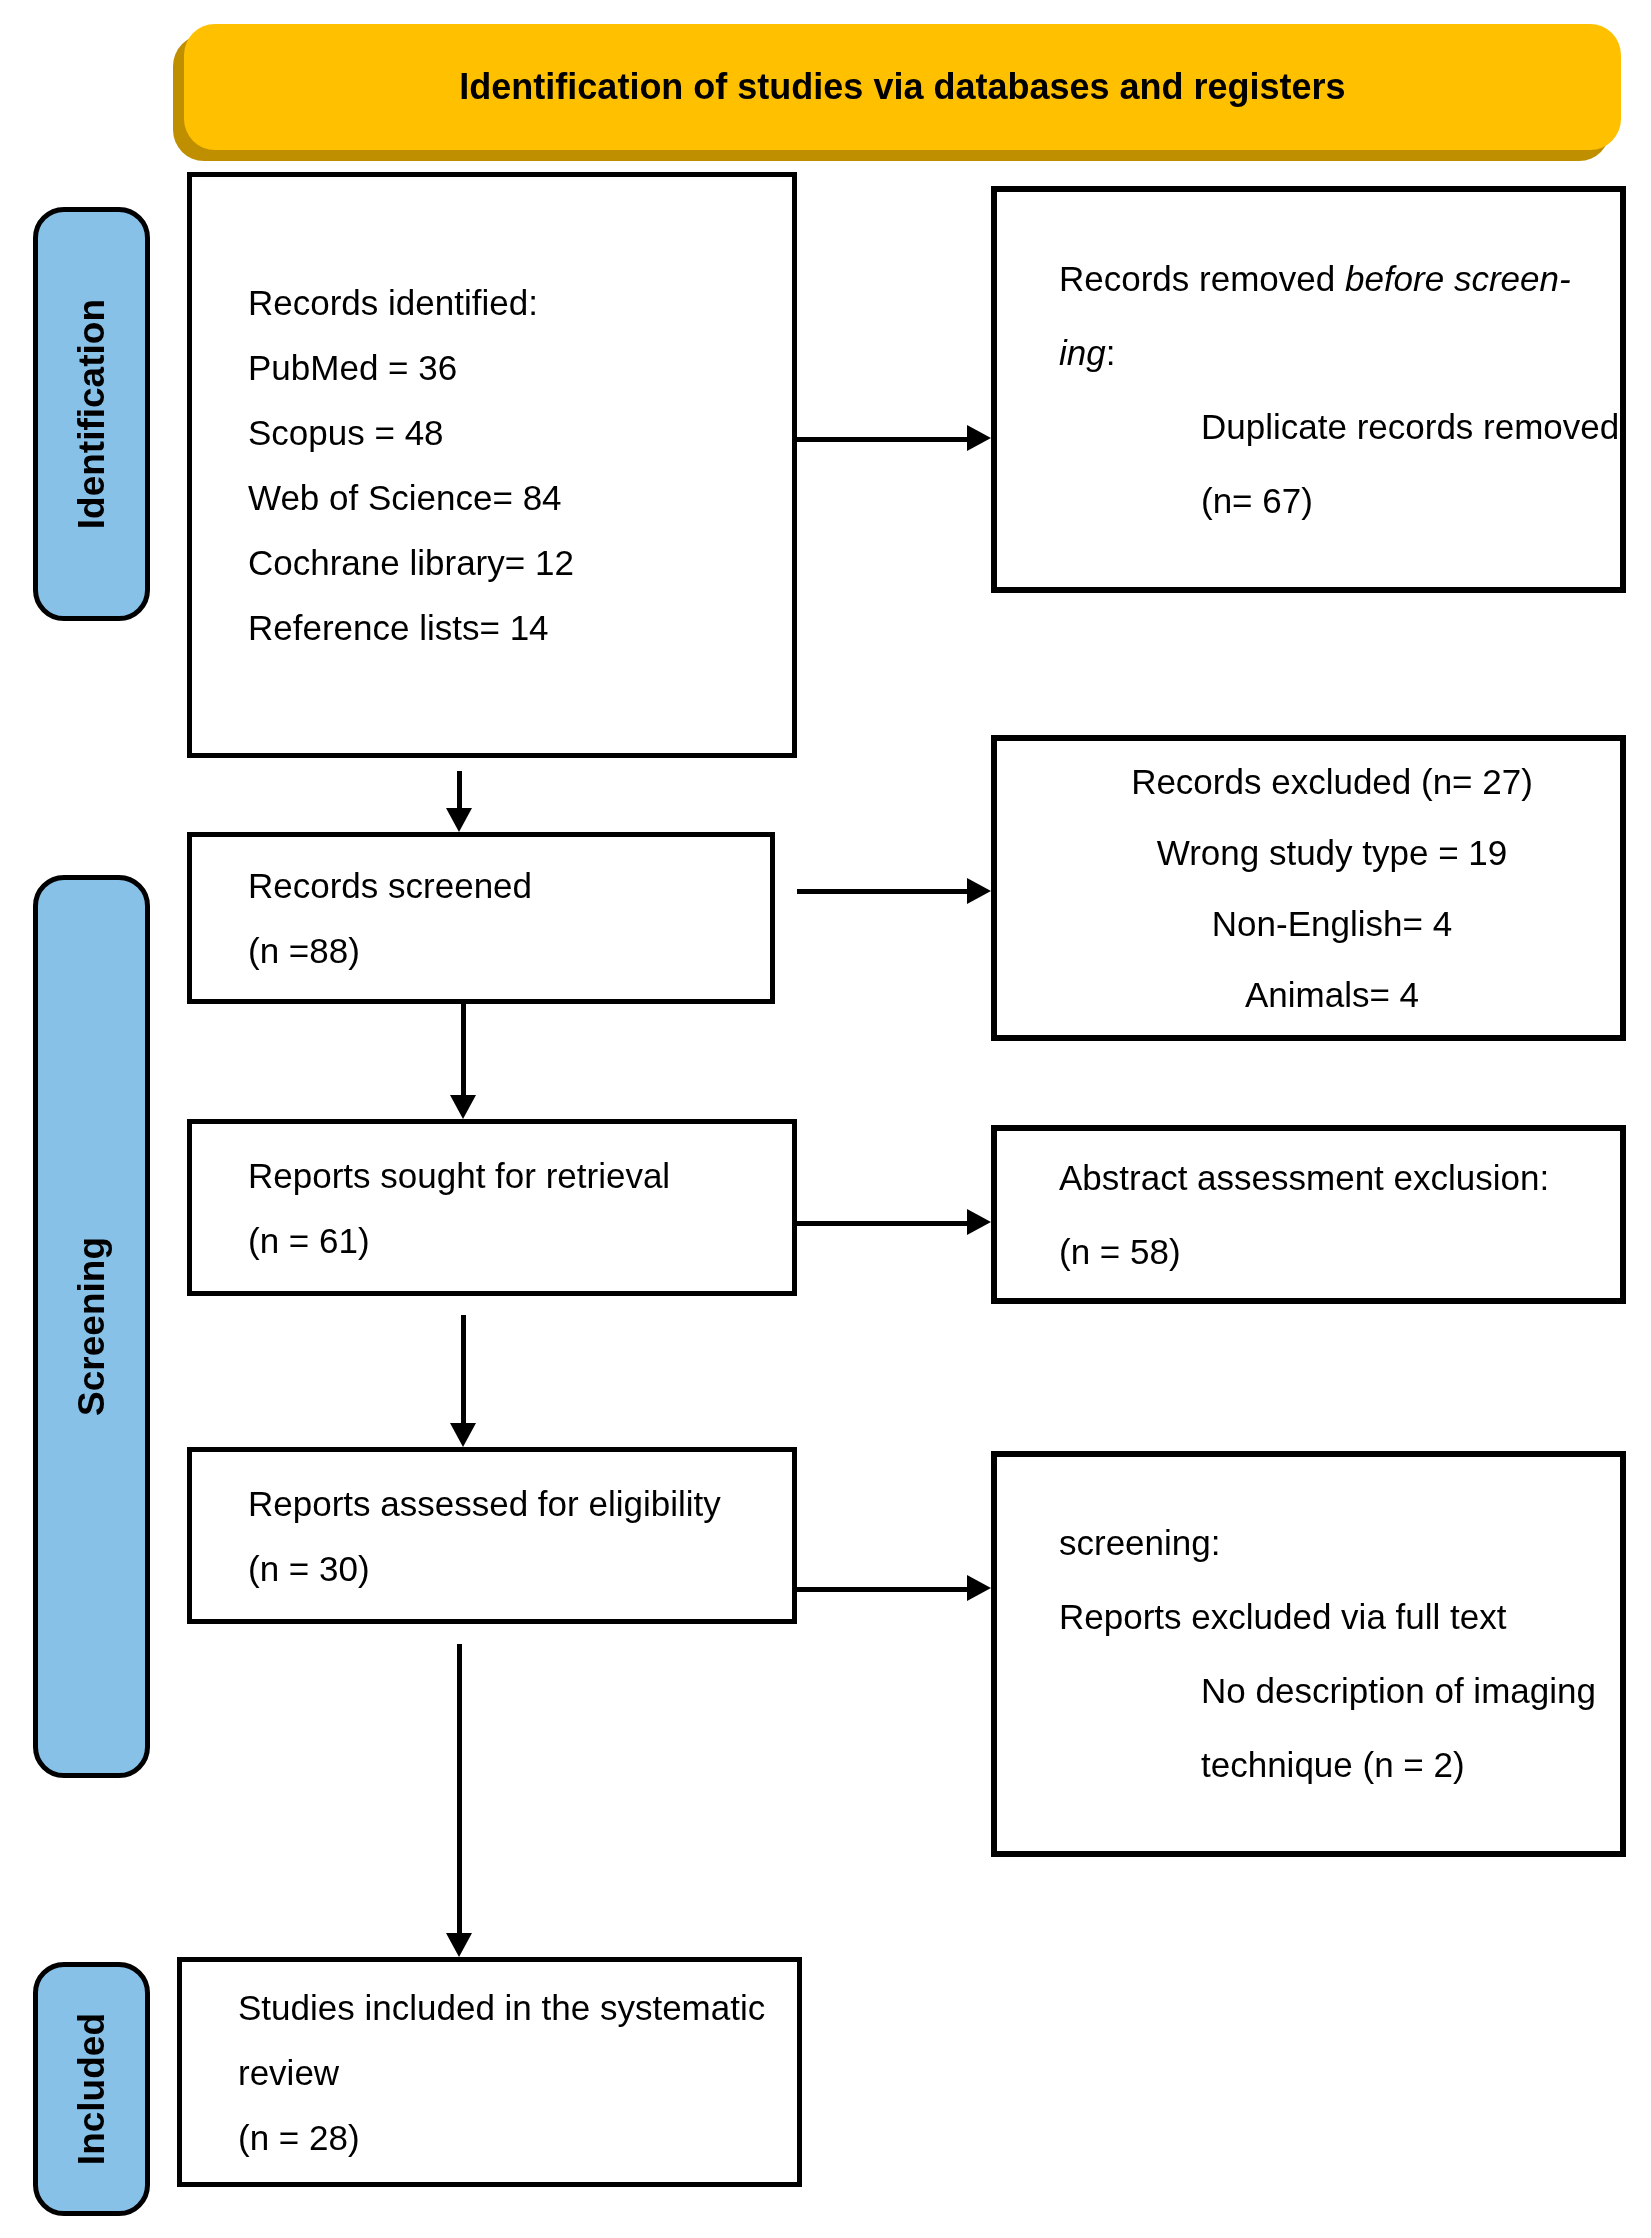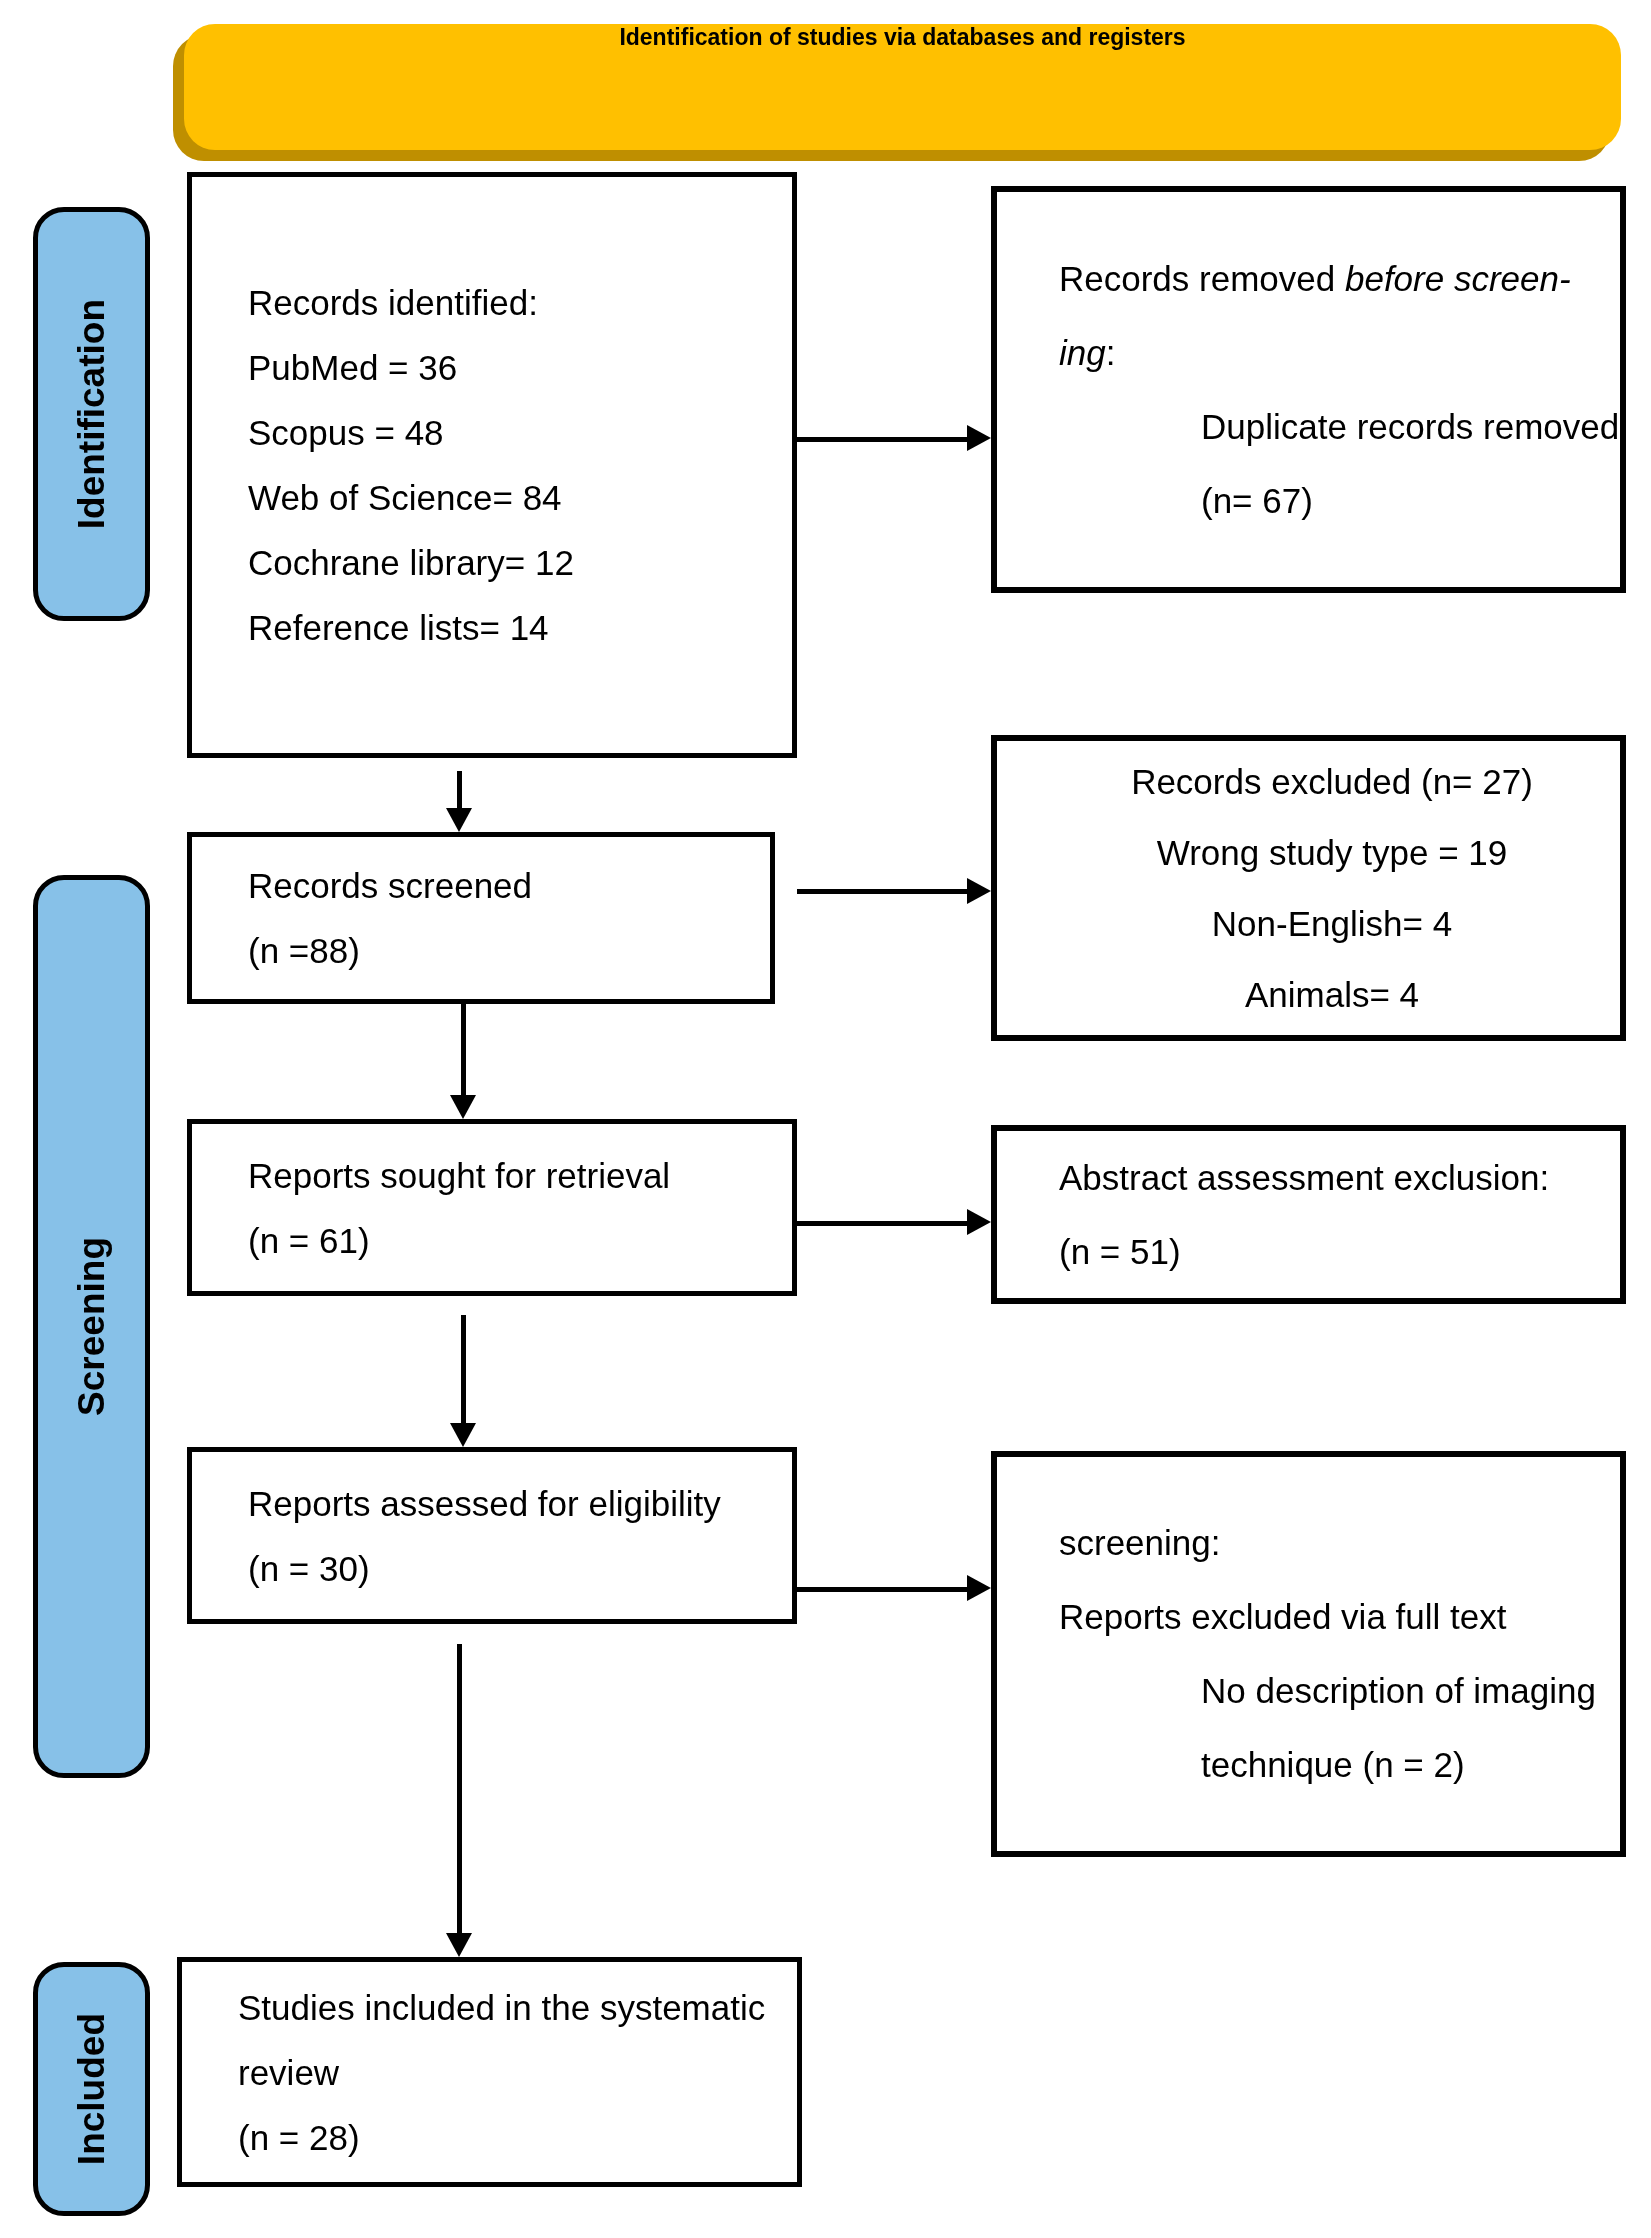--- a/index.html
+++ b/index.html
@@ -12,22 +12,22 @@
   *{box-sizing:border-box;}
   html,body{margin:0;padding:0;}
   body{
     width:1652px;height:2239px;position:relative;background:var(--bg);
     font-family:"Liberation Sans","DejaVu Sans",sans-serif;color:var(--ink);
   }
   .banner{
     position:absolute;left:184px;top:24px;width:1437px;height:126px;
     background:var(--banner-fill);border-radius:31px;
     box-shadow:-11px 11px 0 var(--banner-shadow);
-    display:flex;align-items:flex-start;justify-content:center;
-    font-size:23px;font-weight:bold;letter-spacing:0px;
+    display:flex;align-items:center;justify-content:center;
+    font-size:36px;font-weight:bold;letter-spacing:0px;
   }
   .stage{
     position:absolute;left:33px;width:117px;
     background:var(--stage-fill);border:5.5px solid var(--ink);border-radius:31px;
     display:flex;align-items:center;justify-content:center;
   }
   .stage span{
     writing-mode:vertical-rl;transform:rotate(180deg);
     font-weight:bold;font-size:37px;white-space:nowrap;
   }
@@ -109,21 +109,21 @@
 
 <div class="box rbox" style="left:991px;top:735px;width:635px;height:306px;line-height:71px;text-align:center;">
   <div class="line">Records excluded (n= 27)</div>
   <div class="line">Wrong study type = 19</div>
   <div class="line">Non-English= 4</div>
   <div class="line">Animals= 4</div>
 </div>
 
 <div class="box rbox" style="left:991px;top:1125px;width:635px;height:179px;">
   <div class="line">Abstract assessment exclusion:</div>
-  <div class="line">(n = 51)</div>
+  <div class="line">(n = 58)</div>
 </div>
 
 <div class="box rbox" style="left:991px;top:1451px;width:635px;height:406px;">
   <div class="line">screening:</div>
   <div class="line">Reports excluded via full text</div>
   <div class="line indent">No description of imaging</div>
   <div class="line indent">technique (n = 2)</div>
 </div>
 
 <div>

